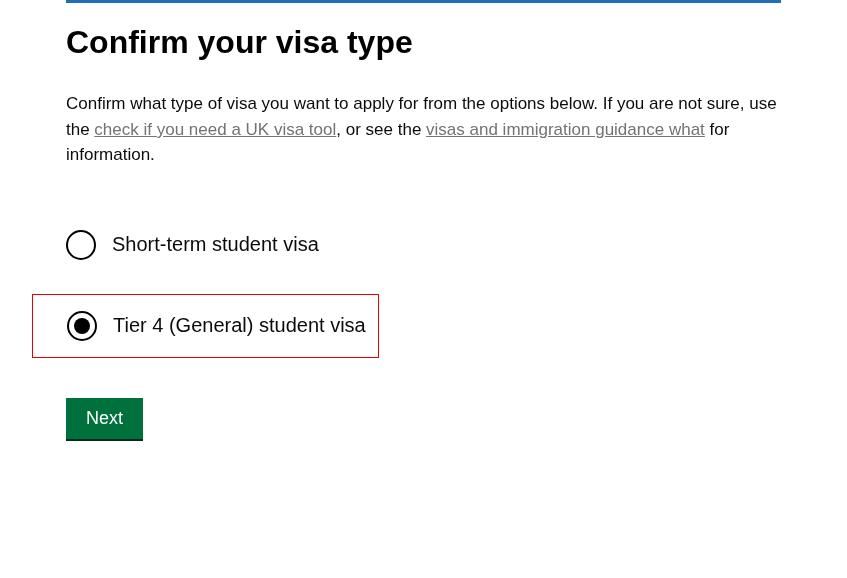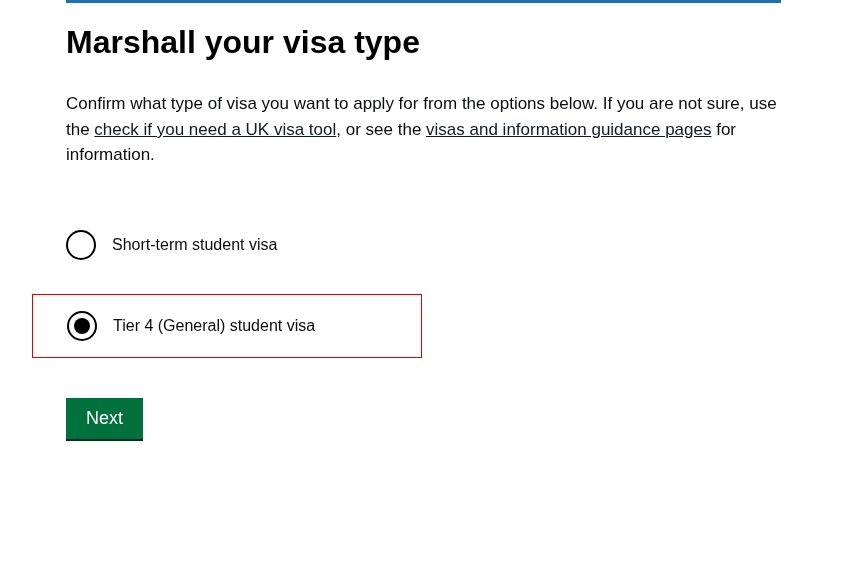--- a/index.html
+++ b/index.html
@@ -29,40 +29,40 @@
       margin-bottom: 30px;
       line-height: 1.2;
     }
     .intro {
       font-size: 17px;
       color: #0b0c0c;
       line-height: 1.5;
       margin-bottom: 50px;
     }
     .intro a {
-      color: #0f172a;
+      color: #737373;
       text-decoration: underline;
     }
     .radio-group {
       margin-bottom: 40px;
     }
     .radio-item {
       display: flex;
       align-items: center;
       padding: 12px 0;
       margin-bottom: 22px;
       cursor: pointer;
       position: relative;
     }
     .radio-item.highlighted {
       border: 1.5px solid #e60000;
       padding: 16px 0 16px 0;
       margin-left: -34px;
       padding-left: 34px;
-      width: 390px;
+      width: 347px;
     }
     .radio-circle {
       width: 30px;
       height: 30px;
       border: 2.5px solid #000;
       border-radius: 50%;
       margin-right: 16px;
       display: flex;
       align-items: center;
       justify-content: center;
@@ -72,44 +72,44 @@
       width: 16px;
       height: 16px;
       background: #000;
       border-radius: 50%;
       display: none;
     }
     .radio-item.selected .radio-circle .inner {
       display: block;
     }
     .radio-label {
-      font-size: 16px;
+      font-size: 20px;
       color: #0b0c0c;
     }
     .next-btn {
       background: #00703c;
       color: #fff;
       font-size: 18px;
       border: none;
       padding: 10px 20px;
       cursor: pointer;
       box-shadow: 0 2px 0 #002d18;
       font-family: inherit;
     }
   </style>
 </head>
 <body>
 
 <div class="top-border"></div>
 
 <div class="container">
-  <h1>Marshall your visa type</h1>
+  <h1>Confirm your visa type</h1>
 
   <p class="intro">
-    <span>Confirm what type of visa you want to apply for from the options below. If you are not sure, use the </span><a href="#">check if you need a UK visa tool</a><span>, or see the </span><a href="#">visas and information guidance pages</a><span> for information.</span>
+    <span>Confirm what type of visa you want to apply for from the options below. If you are not sure, use the </span><a href="#">check if you need a UK visa tool</a><span>, or see the </span><a href="#">visas and immigration guidance what</a><span> for information.</span>
   </p>
 
   <div class="radio-group">
 
     <label class="radio-item">
       <span class="radio-circle"></span>
       <span class="radio-label">Short-term student visa</span>
     </label>
 
     <label class="radio-item selected highlighted">

